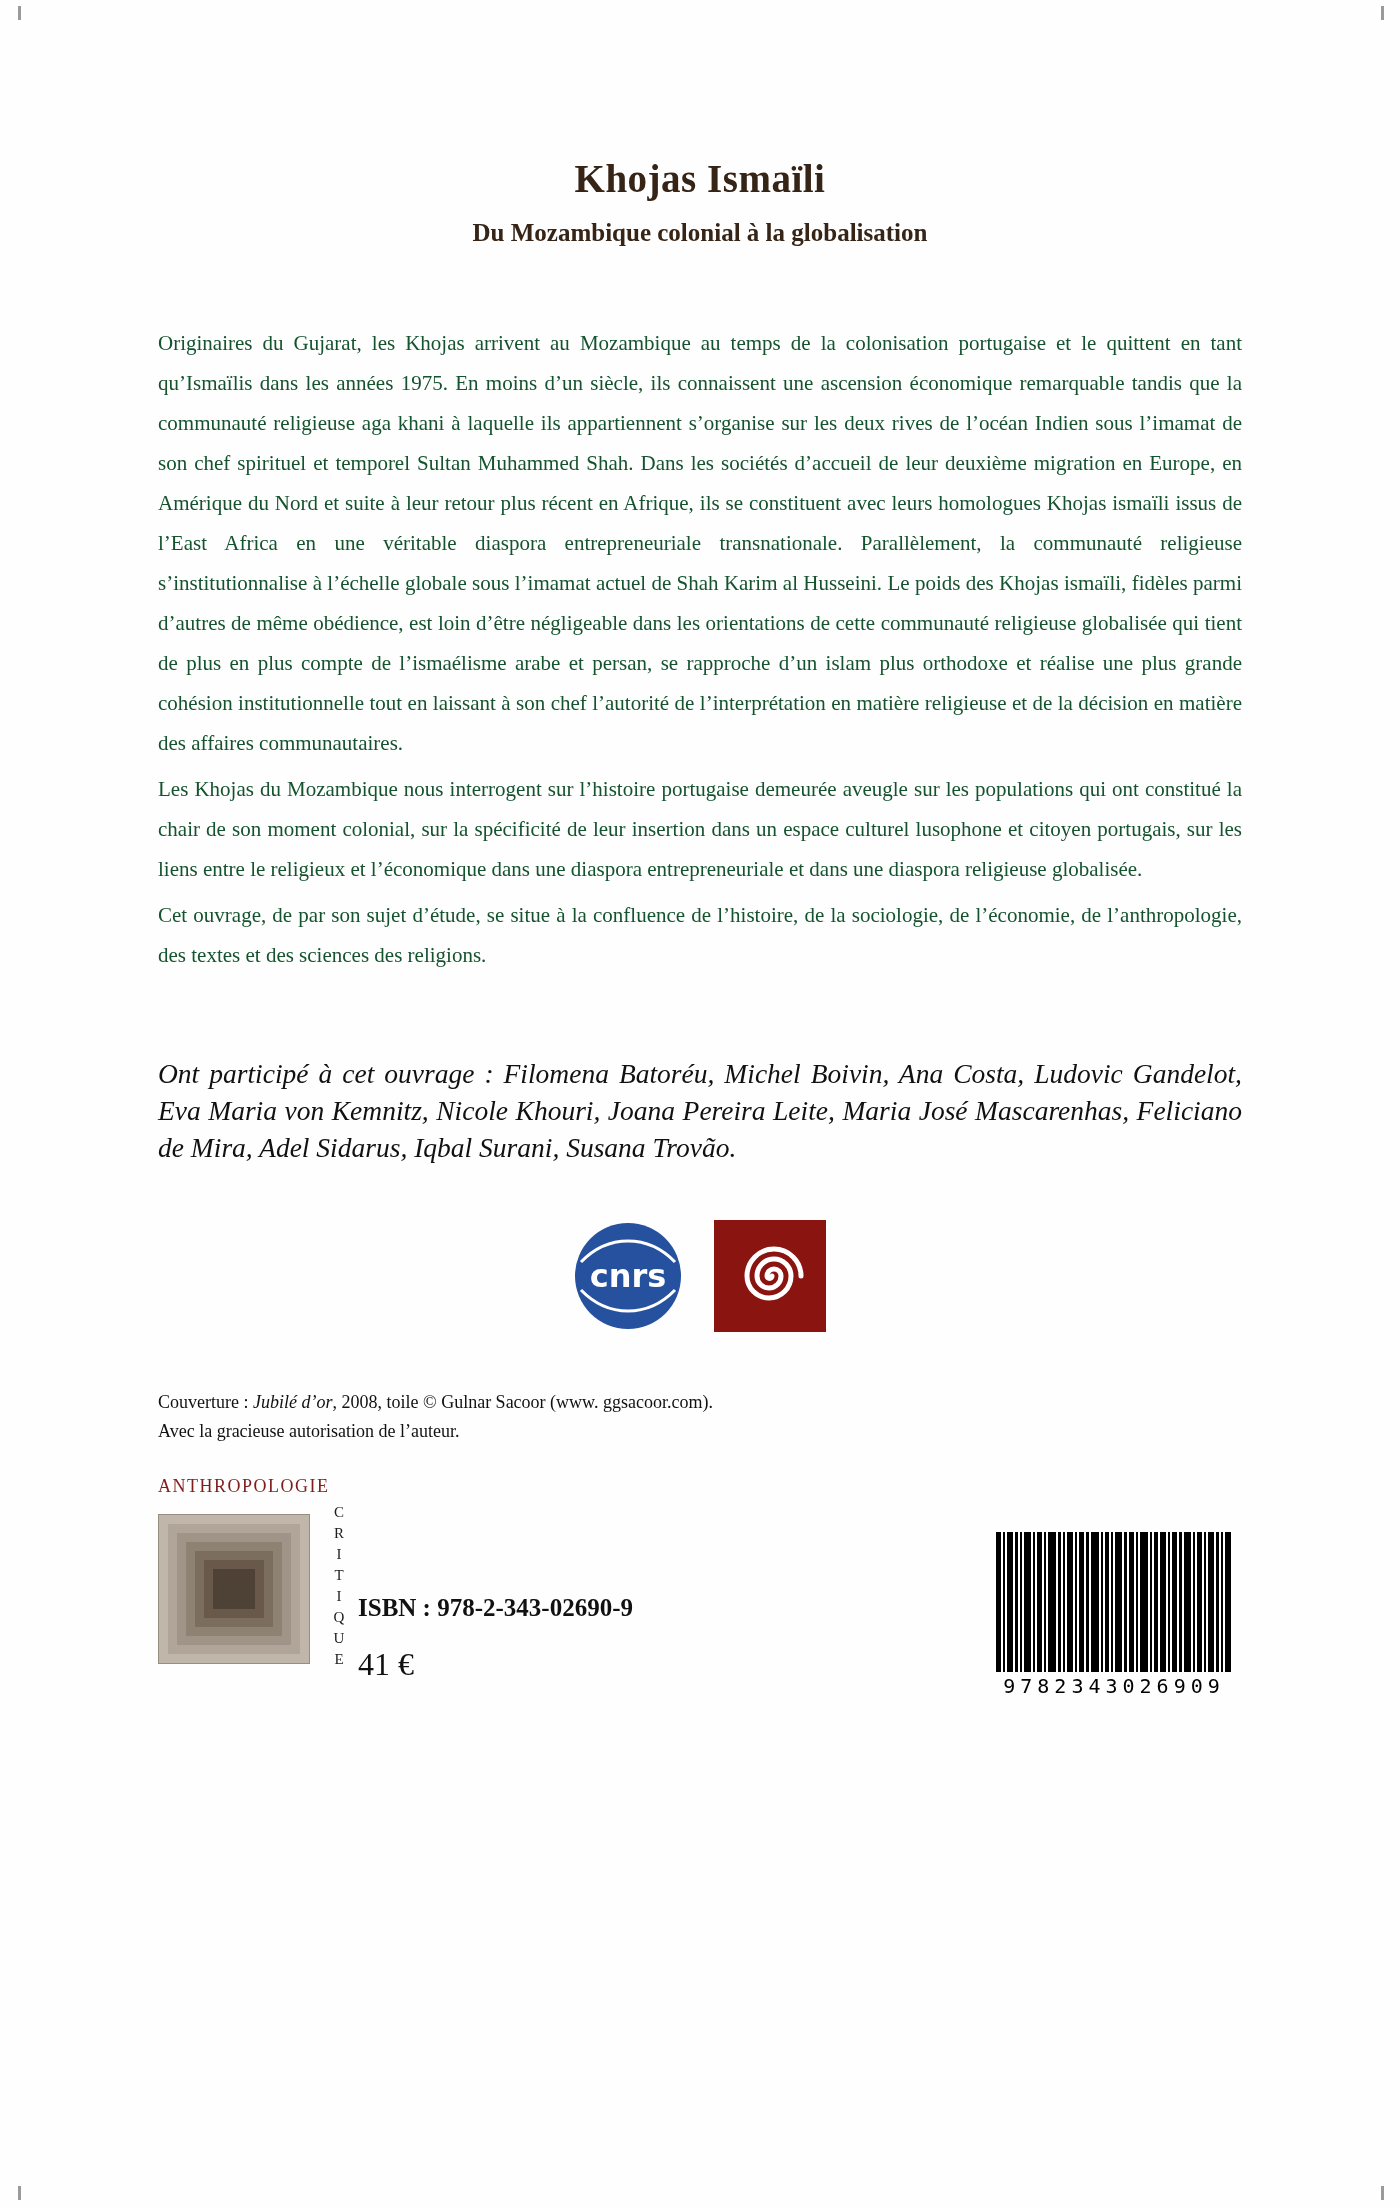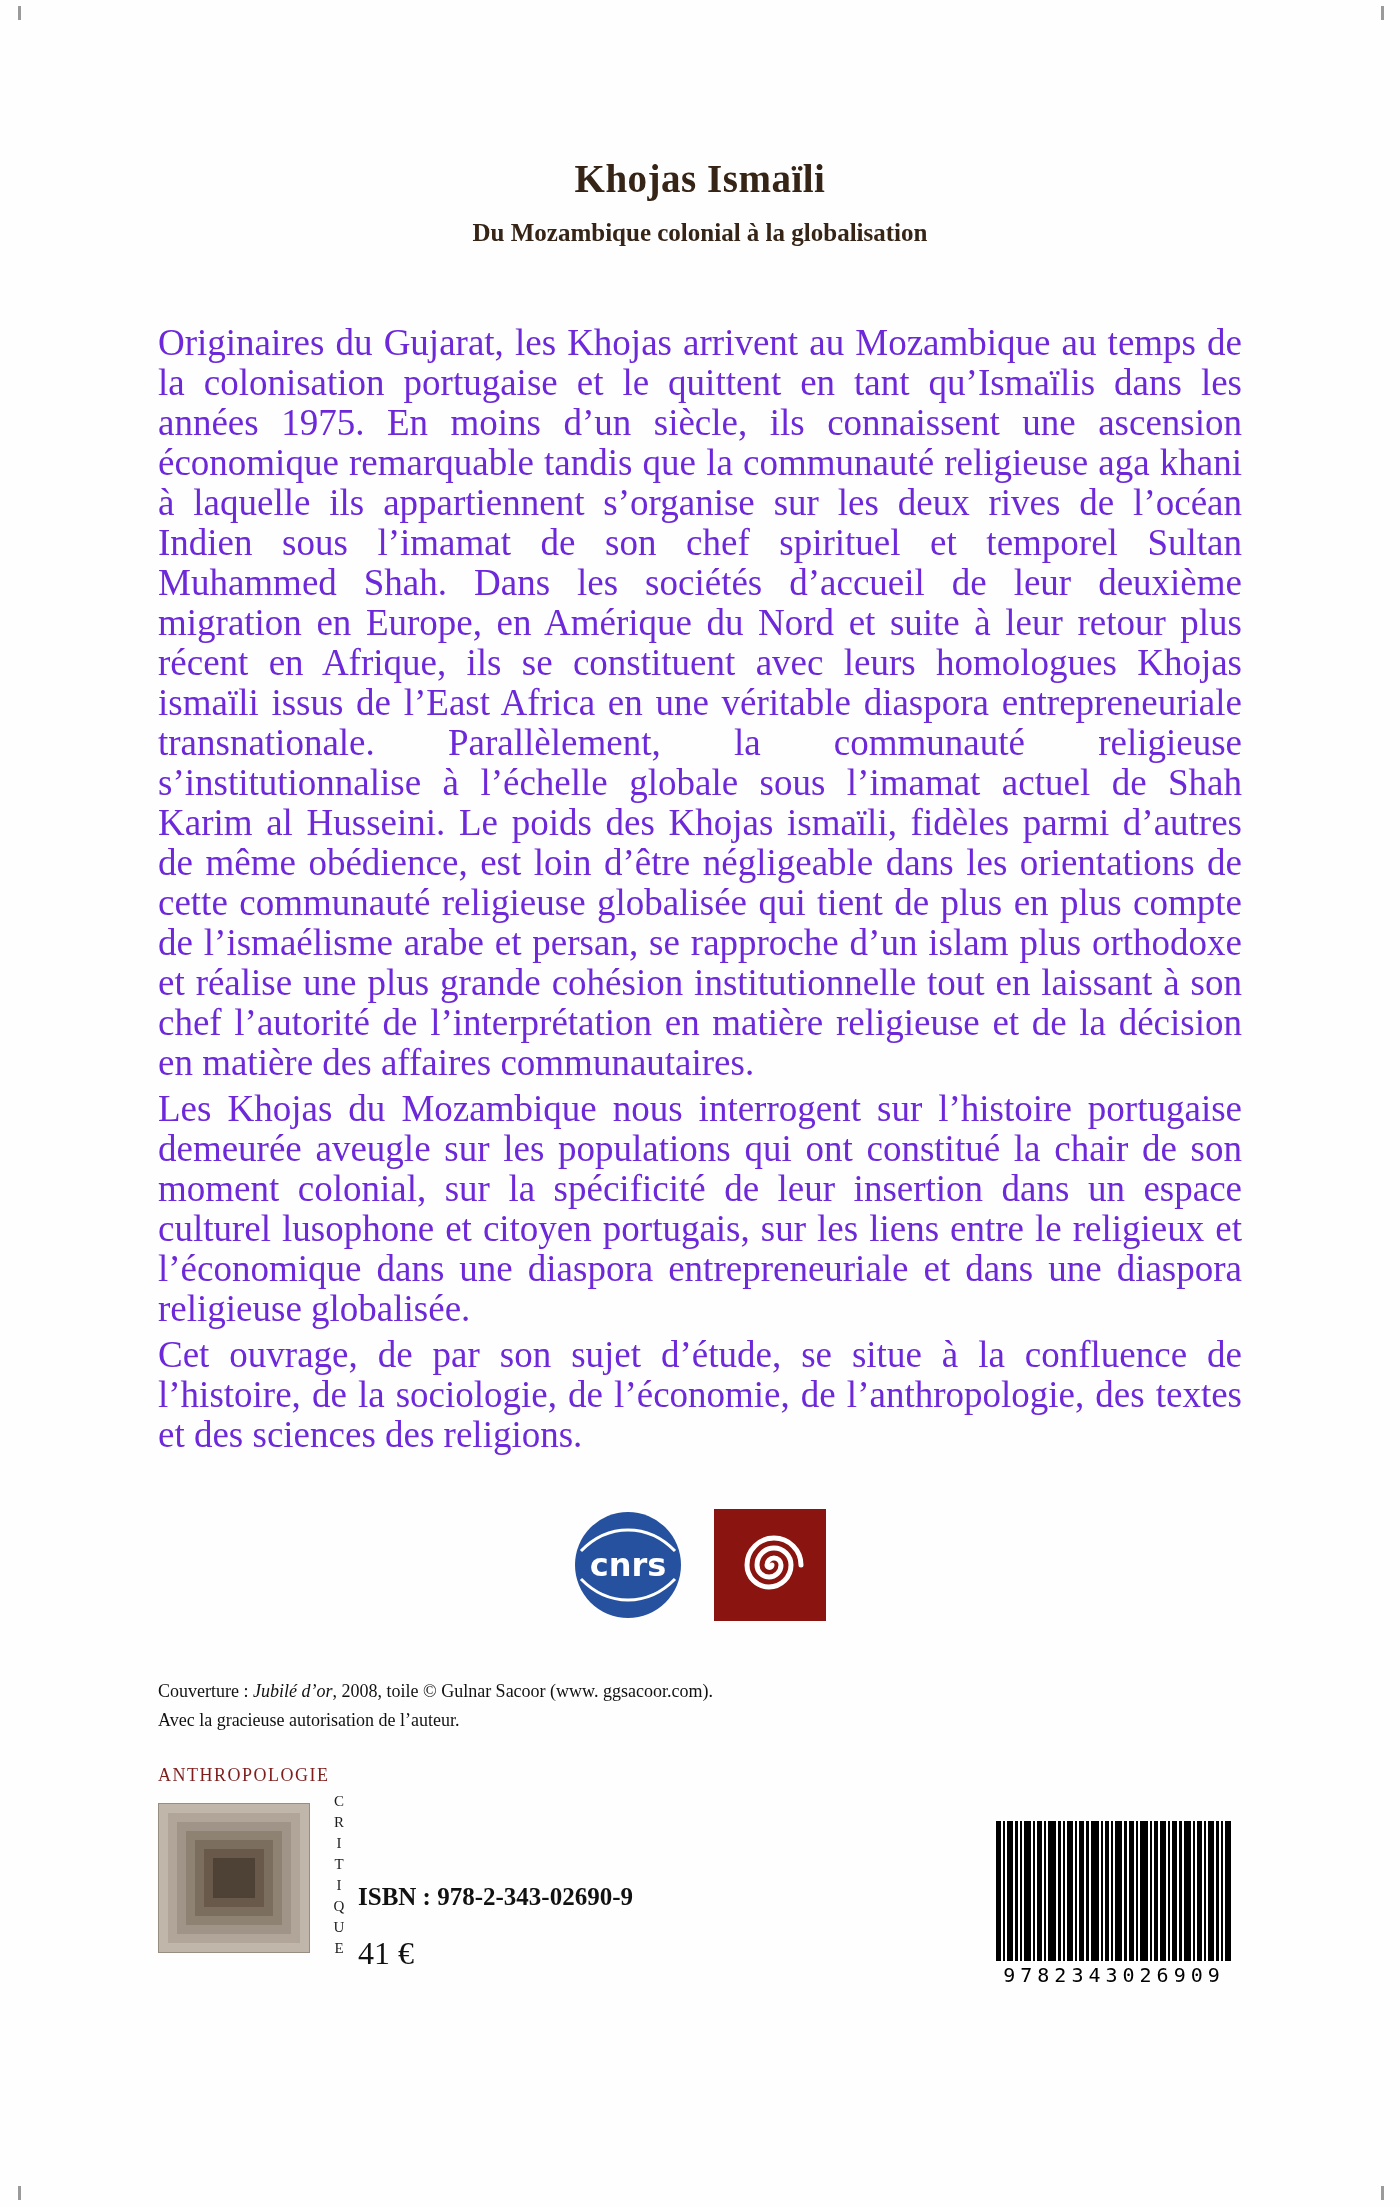--- a/index.html
+++ b/index.html
@@ -26,22 +26,22 @@
     color:#362416;letter-spacing:0.5px;
   }
   .book-subtitle{
     margin:18px 0 0 0;
     text-align:center;
     font-size:25px;font-weight:700;
     color:#362416;
   }
   .para{
     margin:6px 0 0 0;
-    font-size:37px;line-height:40px;
-    text-align:justify;color:#6d28d9;
+    font-size:21px;line-height:40px;
+    text-align:justify;color:#14532d;
   }
   .para.first{margin-top:76px;}
   .contributors{
     margin:80px 0 0 0;
     font-style:italic;
     font-size:27.5px;line-height:37px;
     text-align:justify;color:#111;
   }
   .logos-row{
     margin-top:54px;
@@ -96,20 +96,21 @@
 
   <div class="column">
 
     <h1 class="book-title">Khojas Ismaïli</h1>
     <h2 class="book-subtitle">Du Mozambique colonial à la globalisation</h2>
 
     <p class="para first">Originaires du Gujarat, les Khojas arrivent au Mozambique au temps de la colonisation portugaise et le quittent en tant qu’Ismaïlis dans les années 1975. En moins d’un siècle, ils connaissent une ascension économique remarquable tandis que la communauté religieuse aga khani à laquelle ils appartiennent s’organise sur les deux rives de l’océan Indien sous l’imamat de son chef spirituel et temporel Sultan Muhammed Shah. Dans les sociétés d’accueil de leur deuxième migration en Europe, en Amérique du Nord et suite à leur retour plus récent en Afrique, ils se constituent avec leurs homologues Khojas ismaïli issus de l’East Africa en une véritable diaspora entrepreneuriale transnationale. Parallèlement, la communauté religieuse s’institutionnalise à l’échelle globale sous l’imamat actuel de Shah Karim al Husseini. Le poids des Khojas ismaïli, fidèles parmi d’autres de même obédience, est loin d’être négligeable dans les orientations de cette communauté religieuse globalisée qui tient de plus en plus compte de l’ismaélisme arabe et persan, se rapproche d’un islam plus orthodoxe et réalise une plus grande cohésion institutionnelle tout en laissant à son chef l’autorité de l’interprétation en matière religieuse et de la décision en matière des affaires communautaires.</p>
     <p class="para">Les Khojas du Mozambique nous interrogent sur l’histoire portugaise demeurée aveugle sur les populations qui ont constitué la chair de son moment colonial, sur la spécificité de leur insertion dans un espace culturel lusophone et citoyen portugais, sur les liens entre le religieux et l’économique dans une diaspora entrepreneuriale et dans une diaspora religieuse globalisée.</p>
     <p class="para">Cet ouvrage, de par son sujet d’étude, se situe à la confluence de l’histoire, de la sociologie, de l’économie, de l’anthropologie, des textes et des sciences des religions.</p>
 
+    <p class="contributors">Ont participé à cet ouvrage : Filomena Batoréu, Michel Boivin, Ana Costa, Ludovic Gandelot, Eva Maria von Kemnitz, Nicole Khouri, Joana Pereira Leite, Maria José Mascarenhas, Feliciano de Mira, Adel Sidarus, Iqbal Surani, Susana Trovão.</p>
 
     <div class="logos-row">
       <svg viewBox="0 0 108 108" width="108" height="108">
         <circle cx="54" cy="54" r="53" fill="#26519f"></circle>
         <path d="M7 40 C34 12 74 12 101 40" stroke="#ffffff" stroke-width="3" fill="none"></path>
         <path d="M7 68 C34 96 74 96 101 68" stroke="#ffffff" stroke-width="3" fill="none"></path>
         <text x="54" y="65" text-anchor="middle" font-size="32" font-family="DejaVu Sans, sans-serif" font-weight="bold" fill="#ffffff">cnrs</text>
       </svg>
       <svg viewBox="0 0 112 112" width="112" height="112">
         <rect x="0" y="0" width="112" height="112" fill="#8a1410"></rect>

